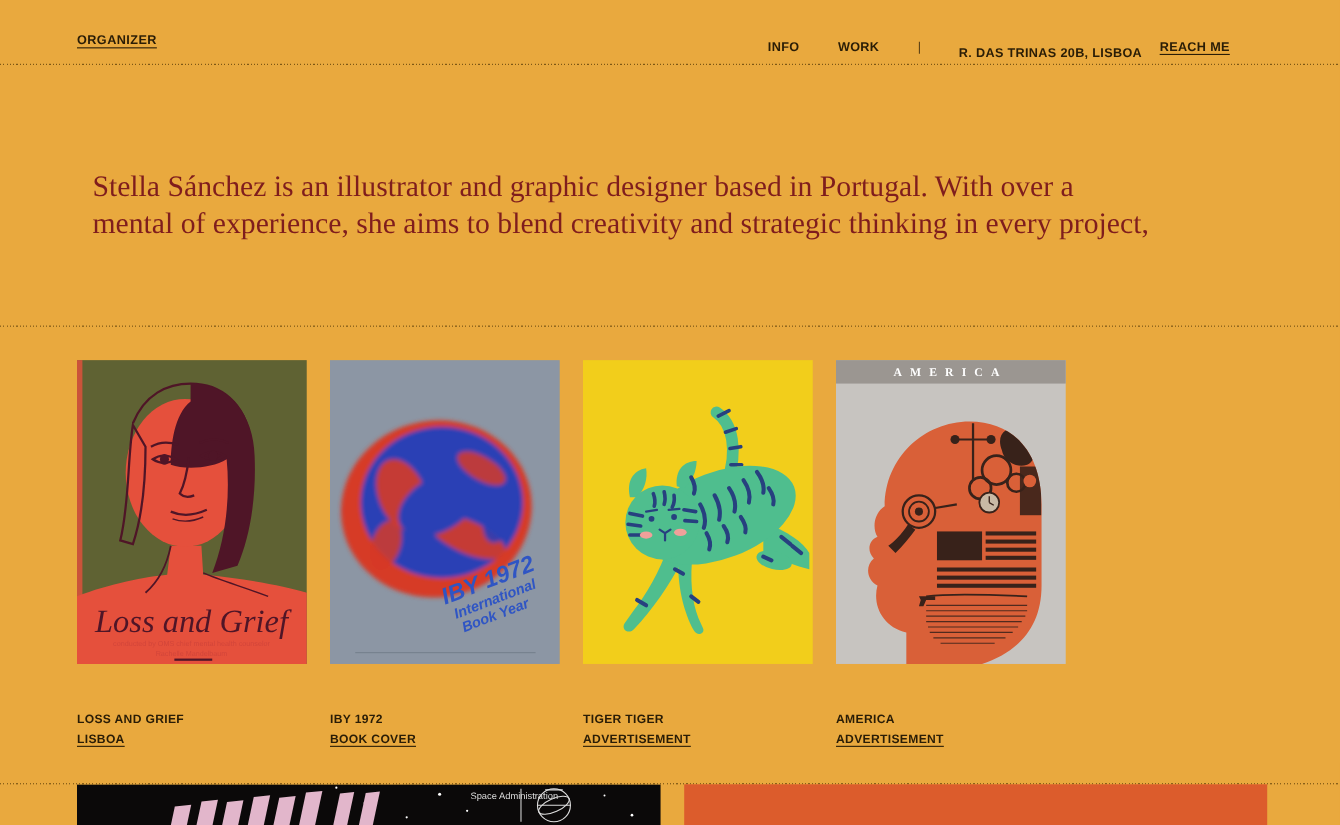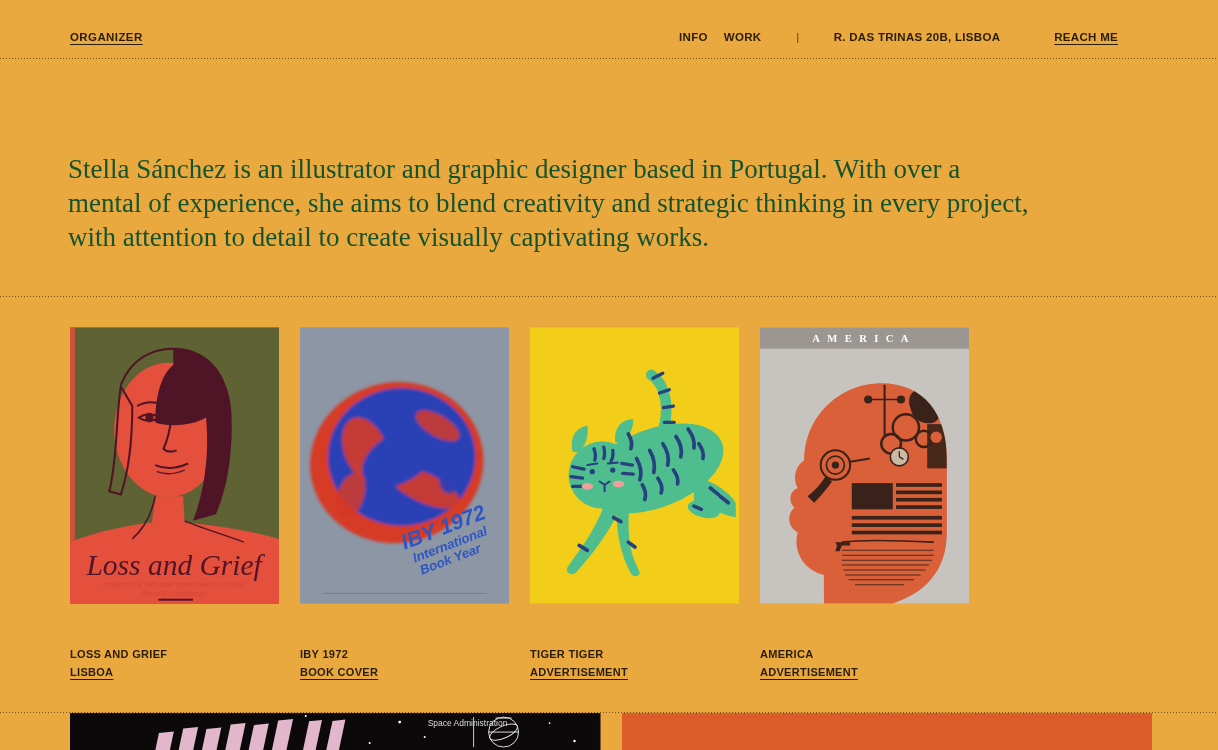--- a/index.html
+++ b/index.html
@@ -24,34 +24,34 @@
   
   .header { position:absolute; top:0; left:0; width:1186px; height:58px; }
   .logo {
     position:absolute; left:70px; top:31px;
     font-size:11.5px; font-weight:700; letter-spacing:.4px;
     text-decoration:underline; text-underline-offset:3px; text-decoration-thickness:1px;
     color:#2A1D06; cursor:pointer;
   }
   .nav { position:absolute; right:68px; top:31px; display:flex; align-items:center; }
   .nav span, .nav a { font-size:11.5px; font-weight:600; letter-spacing:.3px; color:#2A1D06;padding-left:16px; }
-  .nav .navlink { cursor:pointer; }
+  .nav .navlink { margin-left:19px; cursor:pointer; }
   .nav .navlink:first-child { margin-left:0; }
   .nav .vdiv { margin-left:19px; opacity:.8; font-weight:400; }
-  .nav .address { margin-left:18px; }
+  .nav .address { margin-left:18px;margin-top:12px; }
   .nav .reach {
-    margin-left:38px; cursor:pointer;
+    cursor:pointer;
     text-decoration:underline; text-underline-offset:3px; text-decoration-thickness:1px;
   }
 
   
   .intro {
-    position:absolute; left:68px; top:152px; width:1110px;
+    position:absolute; left:84px; top:152px; width:1110px;
     font-family:"Liberation Serif", serif;
-    font-size:27px; line-height:34px; color:#14532d;
+    font-size:27px; line-height:34px; color:#7f1d1d;
   }
   .intro div { white-space:nowrap; }
 
   
   .grid {
     position:absolute; left:70px; top:297px; width:1082px;
     display:flex; gap:21px;
   }
   .card { width:209px; cursor:pointer; }
   .thumb { width:100%; height:337px; overflow:hidden; display:block; }
@@ -87,21 +87,20 @@
       <span class="address">R. DAS TRINAS 20B, LISBOA</span>
       <a class="reach">REACH ME</a>
     </div>
   </div>
 
   <div class="dotline dot-1"></div>
 
   <div class="intro">
     <div>Stella Sánchez is an illustrator and graphic designer based in Portugal. With over a</div>
     <div>mental of experience, she aims to blend creativity and strategic thinking in every project,</div>
-    <div>with attention to detail to create visually captivating works.</div>
   </div>
 
   <div class="dotline dot-2"></div>
 
   <div class="grid">
 
     <div class="card">
       <div class="thumb">
         <svg viewBox="0 0 255 337">
           <rect x="0" y="0" width="255" height="337" fill="#5F6233"></rect>

